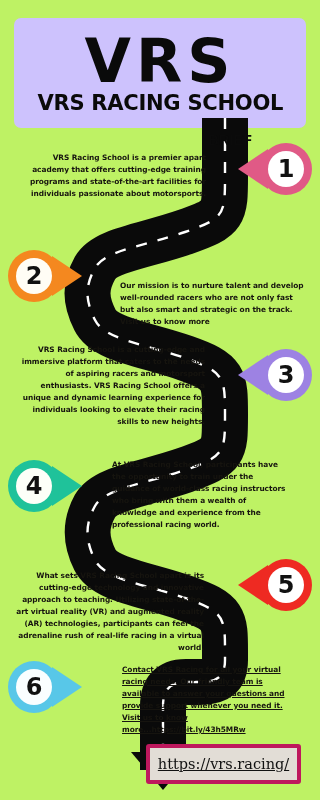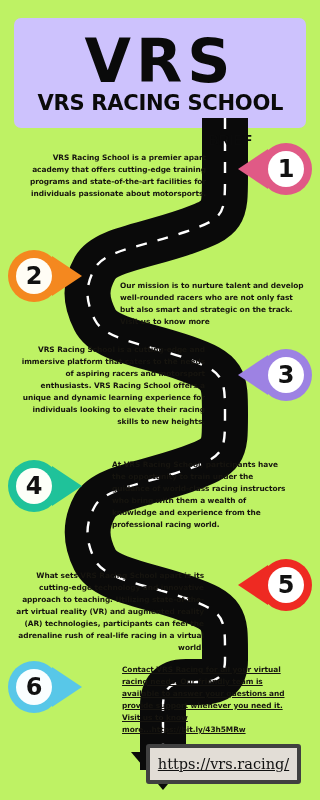--- a/index.html
+++ b/index.html
@@ -122,21 +122,21 @@
   }
 
   
   .link-card {
     position: absolute;
     left: 146px;
     top: 744px;
     width: 155px;
     height: 40px;
     background: #e2ddd6;
-    border: 4px solid #404040;
+    border: 4px solid #be185d;
     border-radius: 3px;
     box-sizing: border-box;
     display: flex;
     align-items: center;
     justify-content: center;
   }
   .link-card a, .link-card span {
     font-family: "DejaVu Serif", serif;
     font-size: 14.5px;
     color: #111;

